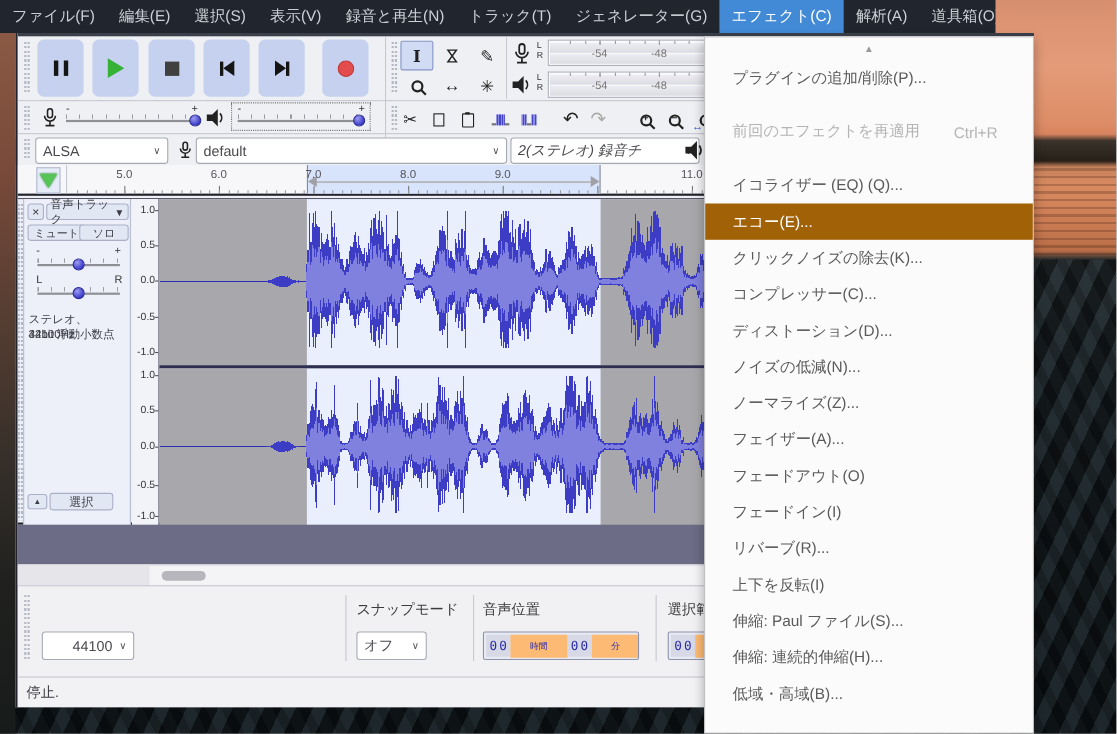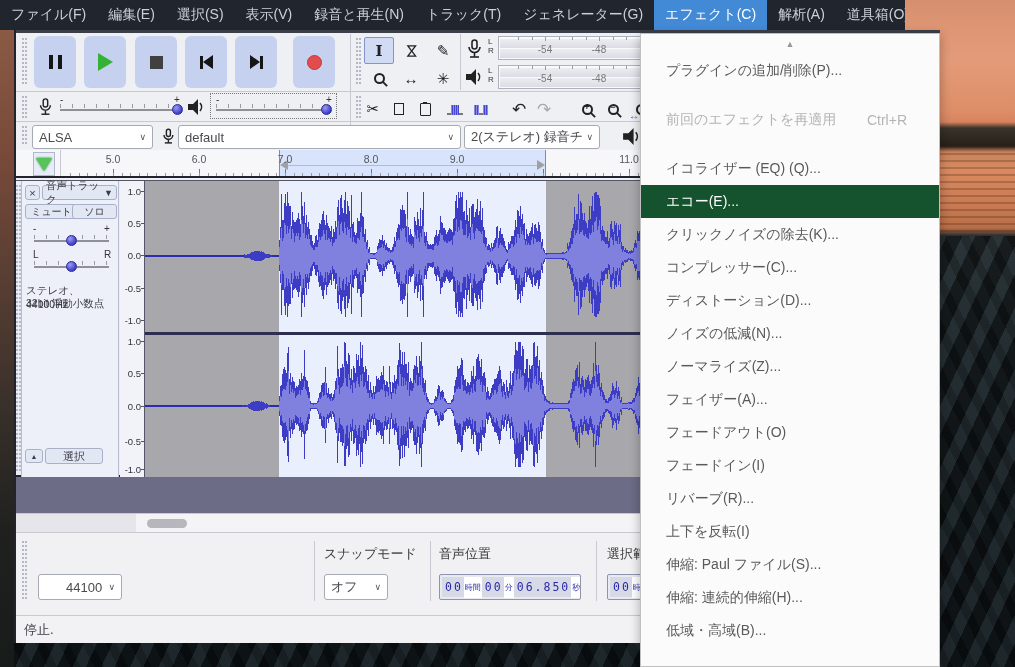--- a/index.html
+++ b/index.html
@@ -120,34 +120,34 @@
   #void{position:absolute;left:0;top:447px;width:926px;height:36px;background:#6c6c86;}
   #hscroll{position:absolute;left:0;top:483px;width:926px;height:19px;background:#f4f4f6;border-top:1px solid #c6c8d2;}
   #hscroll .panelzone{position:absolute;left:0;top:0;width:120px;height:100%;background:#e6e6ea;}
   #hscroll .thumbb{position:absolute;left:131px;top:5px;width:40px;height:9px;border-radius:5px;background:#b6b6bc;}
 
   
   #selbar{position:absolute;left:0;top:502px;width:926px;height:83px;background:#f1f1f4;border-top:1px solid #c6c8d2;font-size:13px;color:#3a3a3a;}
   .sb-label{position:absolute;top:12px;white-space:nowrap;}
   .timebox{position:absolute;top:41px;height:26px;background:#e8eaf2;border:1px solid #8f94ae;border-radius:2px;display:flex;align-items:center;padding:2px;overflow:hidden;white-space:nowrap;}
   .seg-d{font-family:"DejaVu Sans Mono","Liberation Mono",monospace;font-size:11.5px;letter-spacing:2px;color:#2a2aa8;background:#d7dae6;padding:3px 1px 3px 3px;}
-  .seg-u{font-size:8px;color:#2a2aa8;background:#ffffff;padding:5px 1px;}
+  .seg-u{font-size:8px;color:#2a2aa8;background:#fdba74;padding:5px 18px;}
   .tb-dd{font-size:7px;color:#333;background:#c3c7d8;padding:5px 2px;margin-left:1px;}
 
   
   #statusbar{position:absolute;left:0;top:585px;width:926px;height:28px;background:#f2f2f5;border-top:1px solid #c6c8d2;
     display:flex;align-items:center;font-size:13px;color:#3a3a40;padding-left:8px;}
 
   
   #fx-menu{position:absolute;left:640px;top:33px;width:300px;height:634px;background:#fbfbfb;
     border:1px solid #c0c0c0;box-shadow:0 3px 10px rgba(0,0,0,.3);overflow:hidden;font-size:14px;color:#5a5a5a;}
   #fx-scroll-up{height:20px;display:flex;align-items:center;justify-content:center;color:#999;font-size:9px;}
   .mi{height:33px;display:flex;align-items:center;padding:0 32px 0 25px;white-space:nowrap;}
   .mi.disabled{color:#b4b4b4;}
-  .mi.highlighted{background:#14532d;color:#fff;}
+  .mi.highlighted{background:#a16207;color:#fff;}
   .mi .mi-shortcut{margin-left:auto;color:#b4b4b4;}
   .mi-gap{height:16px;}
 
   .micro{font-size:9px;}
 </style>
 </head>
 <body>
 
 <div id="screen">
   <div id="wallpaper">
@@ -355,21 +355,21 @@
           <rect x="8" y="2" width="5" height="9" rx="2.5" fill="none" stroke="#222" stroke-width="1.8"></rect>
           <path d="M5 9 a5.5 5.5 0 0 0 11 0" fill="none" stroke="#222" stroke-width="1.8"></path>
           <line x1="10.5" y1="15" x2="10.5" y2="19" stroke="#222" stroke-width="1.8"></line>
           <line x1="6" y1="19" x2="15" y2="19" stroke="#222" stroke-width="1.8"></line>
         </svg>
     </div>
     <div class="combo" style="left:162px;top:95px;width:283px;height:24px;">
       <span>default</span>
         <span class="chev">∨</span>
     </div>
-    <div class="combo" style="left:448px;top:95px;width:136px;height:24px;overflow:hidden;">
+    <div class="combo" style="left:448px;top:95px;width:172px;height:24px;overflow:hidden;font-style:italic;">
       <span style="white-space:nowrap;">2(ステレオ) 録音チ</span>
         <span class="chev">∨</span>
     </div>
     <div class="abs" style="left:605px;top:96px;">
       <svg width="21" height="21" viewBox="0 0 20 20">
           <polygon points="2,7 7,7 12,2 12,18 7,13 2,13" fill="#222"></polygon>
           <path d="M14 6 a6 6 0 0 1 0 8" fill="none" stroke="#222" stroke-width="1.6"></path>
         </svg>
     </div>
 

